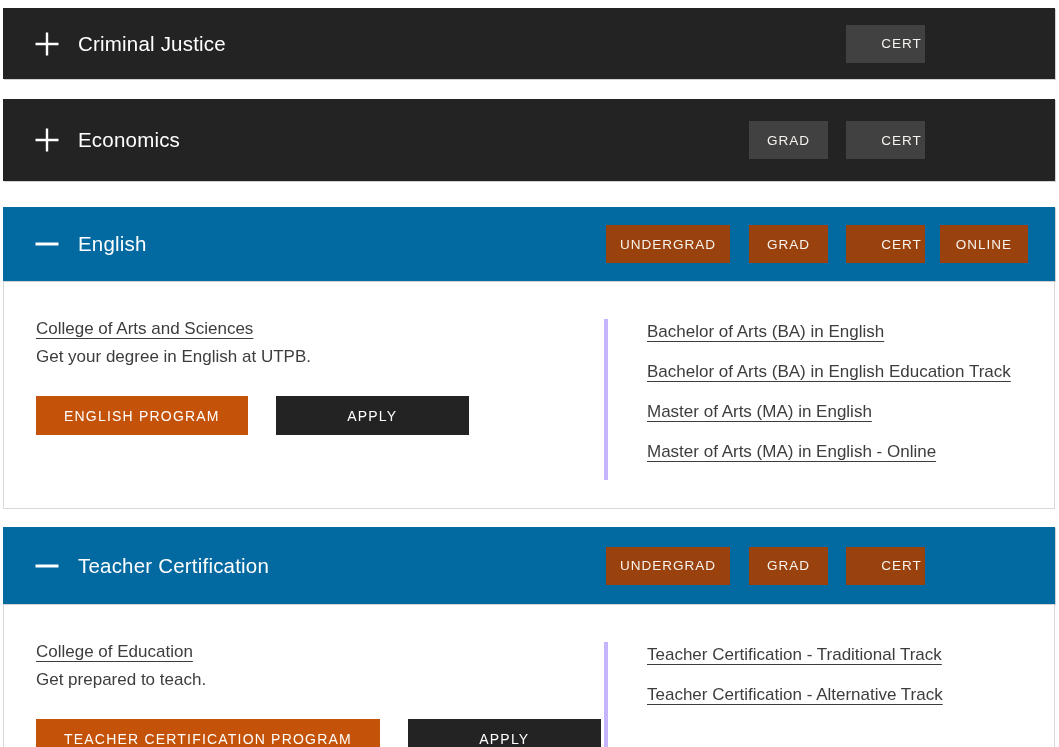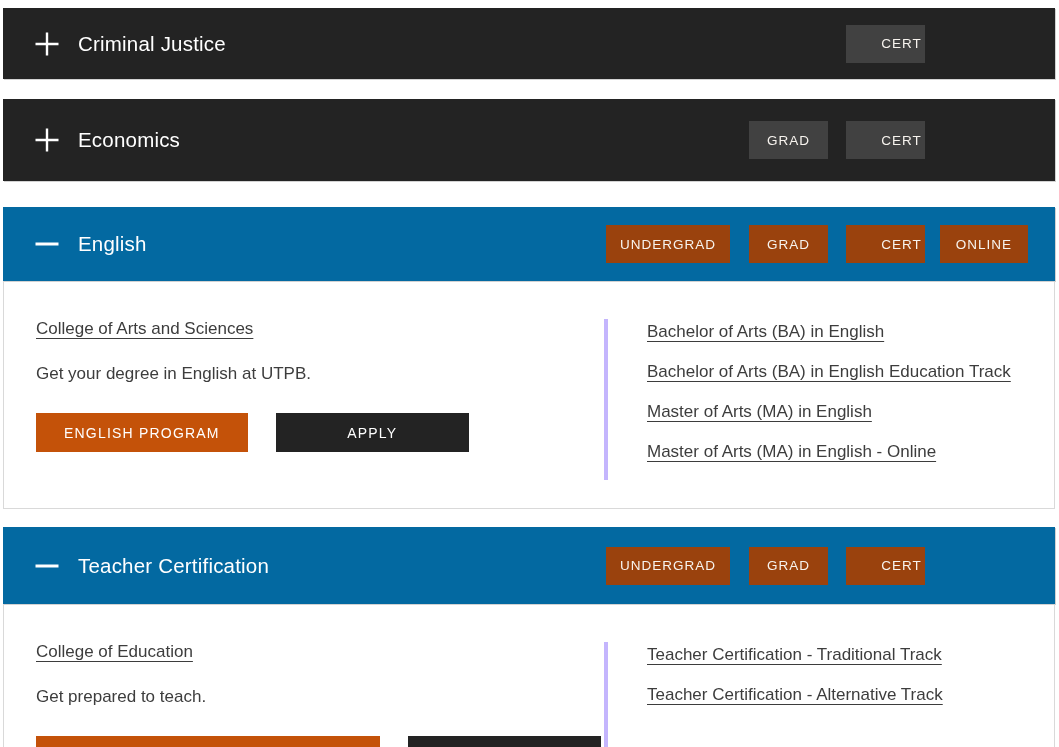--- a/index.html
+++ b/index.html
@@ -60,21 +60,21 @@
     padding:38px 0 28px 0;
   }
   .panel-left  { width:600px; padding-left:32px; flex:none; }
   .panel-right { flex:1; border-left:4px solid #c4b5fd; padding:1px 20px 0 39px; }
 
   a.text-link {
     color:#3d3d3d; font-size:17px;
     text-decoration:underline; text-underline-offset:4px; text-decoration-thickness:1px;
     cursor:pointer;
   }
-  .college { display:inline-block; margin-bottom:25px; }
+  .college { display:inline-block; margin-bottom:8px; }
   .desc { font-size:17px; color:#3d3d3d; margin-bottom:29px; }
 
   .btn-row { display:flex; gap:28px; }
   .btn {
     height:39px; min-width:193px; padding:0 28px;
     display:inline-flex; align-items:center; justify-content:center;
     font-size:14px; letter-spacing:1.2px; color:#ffffff;
     text-decoration:none; cursor:pointer; border:none; white-space:nowrap;
   }
   .btn-orange { background:#c45209; }

